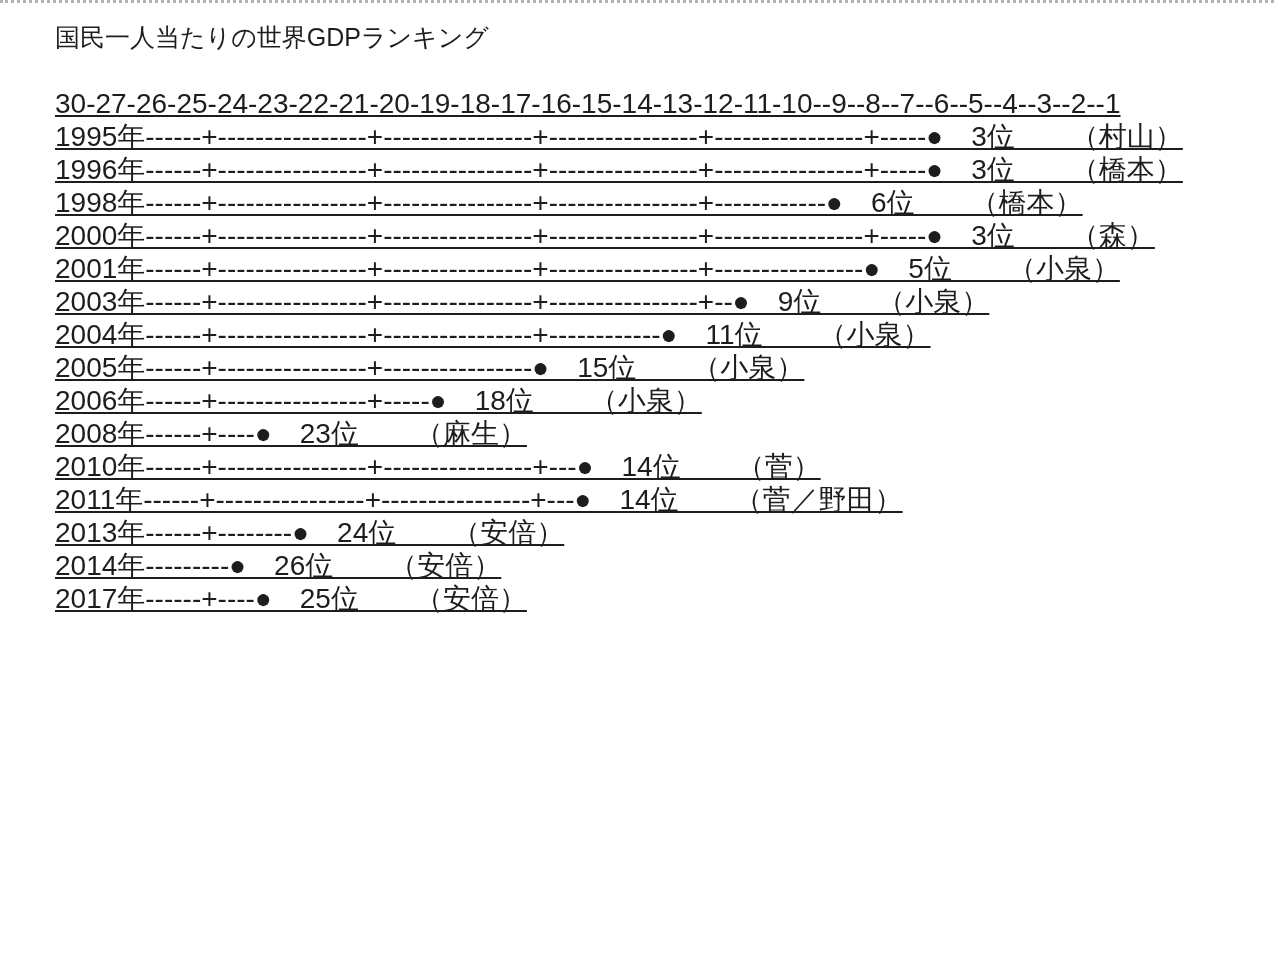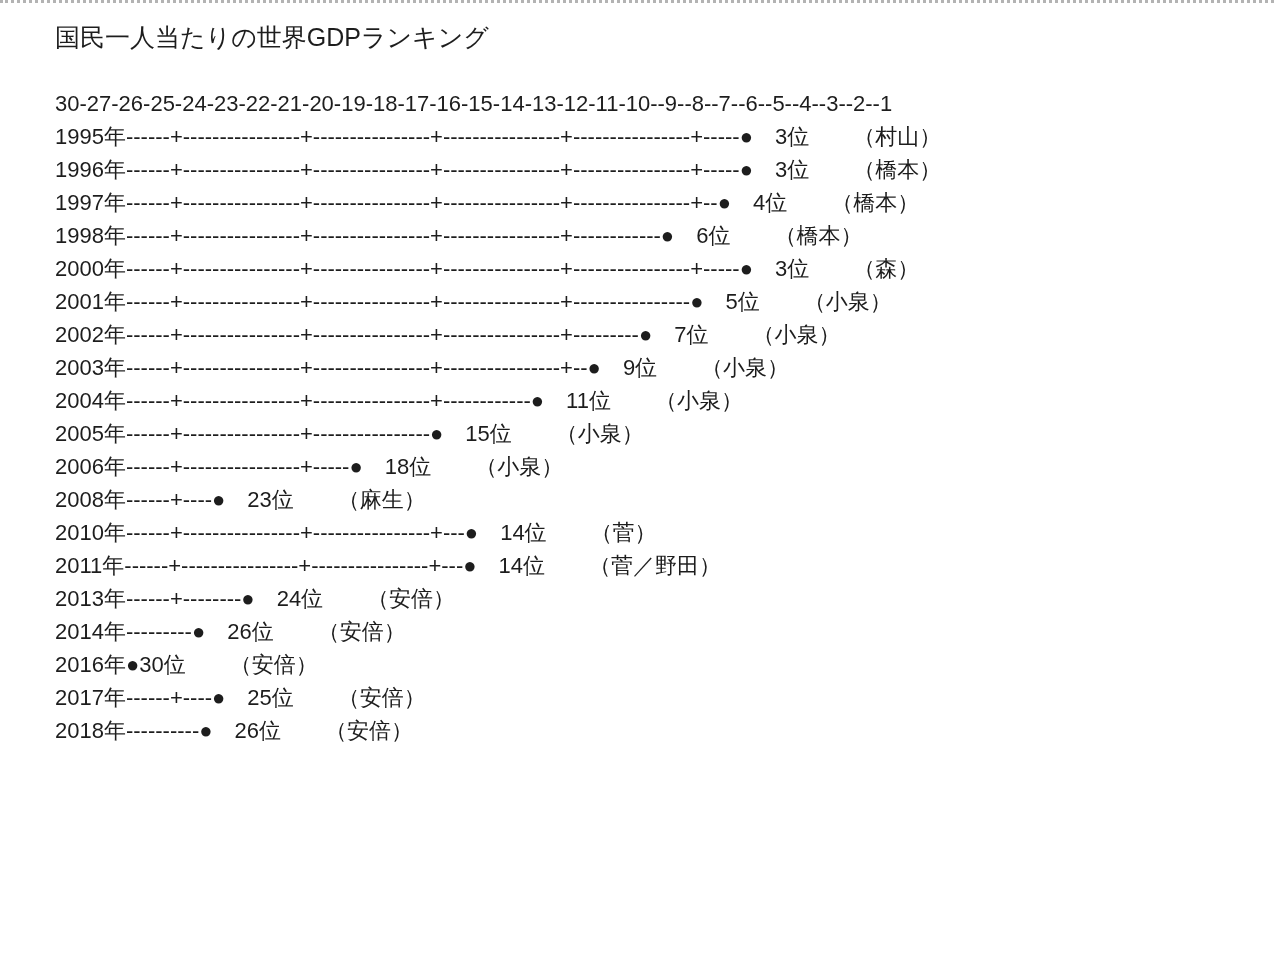--- a/index.html
+++ b/index.html
@@ -20,48 +20,45 @@
     color: #1d1d1d;
   }
   .title {
     font-size: 25px;
     font-weight: 400;
     line-height: 33px;
     margin: 6px 0 33px 0;
     white-space: nowrap;
   }
   .art {
-    font-size: 22px;
+    font-size: 28px;
     line-height: 33px;
+    text-decoration: underline;
   }
   .line {
     white-space: pre;
     height: 33px;
   }
 </style>
 </head>
 <body>
 
 <div class="page">
   <h1 class="title">国民一人当たりの世界GDPランキング</h1>
   <div class="art">
     <div class="line">30-27-26-25-24-23-22-21-20-19-18-17-16-15-14-13-12-11-10--9--8--7--6--5--4--3--2--1</div>
     <div class="line">1995年------+----------------+----------------+----------------+----------------+-----●　3位　　（村山）</div>
     <div class="line">1996年------+----------------+----------------+----------------+----------------+-----●　3位　　（橋本）</div>
-    <div class="line">1997年------+----------------+----------------+----------------+----------------+--●　4位　　（橋本）</div>
     <div class="line">1998年------+----------------+----------------+----------------+------------●　6位　　（橋本）</div>
     <div class="line">2000年------+----------------+----------------+----------------+----------------+-----●　3位　　（森）</div>
     <div class="line">2001年------+----------------+----------------+----------------+----------------●　5位　　（小泉）</div>
-    <div class="line">2002年------+----------------+----------------+----------------+---------●　7位　　（小泉）</div>
     <div class="line">2003年------+----------------+----------------+----------------+--●　9位　　（小泉）</div>
     <div class="line">2004年------+----------------+----------------+------------●　11位　　（小泉）</div>
     <div class="line">2005年------+----------------+----------------●　15位　　（小泉）</div>
     <div class="line">2006年------+----------------+-----●　18位　　（小泉）</div>
     <div class="line">2008年------+----●　23位　　（麻生）</div>
     <div class="line">2010年------+----------------+----------------+---●　14位　　（菅）</div>
     <div class="line">2011年------+----------------+----------------+---●　14位　　（菅／野田）</div>
     <div class="line">2013年------+--------●　24位　　（安倍）</div>
     <div class="line">2014年---------●　26位　　（安倍）</div>
-    <div class="line">2016年●30位　　（安倍）</div>
     <div class="line">2017年------+----●　25位　　（安倍）</div>
-    <div class="line">2018年----------●　26位　　（安倍）</div>
   </div>
 </div>
 
 </body></html>

